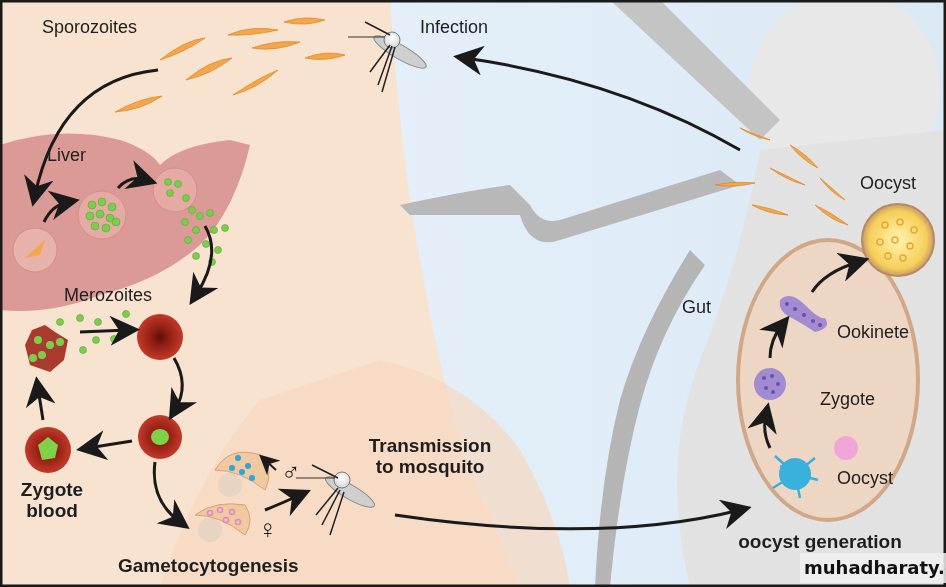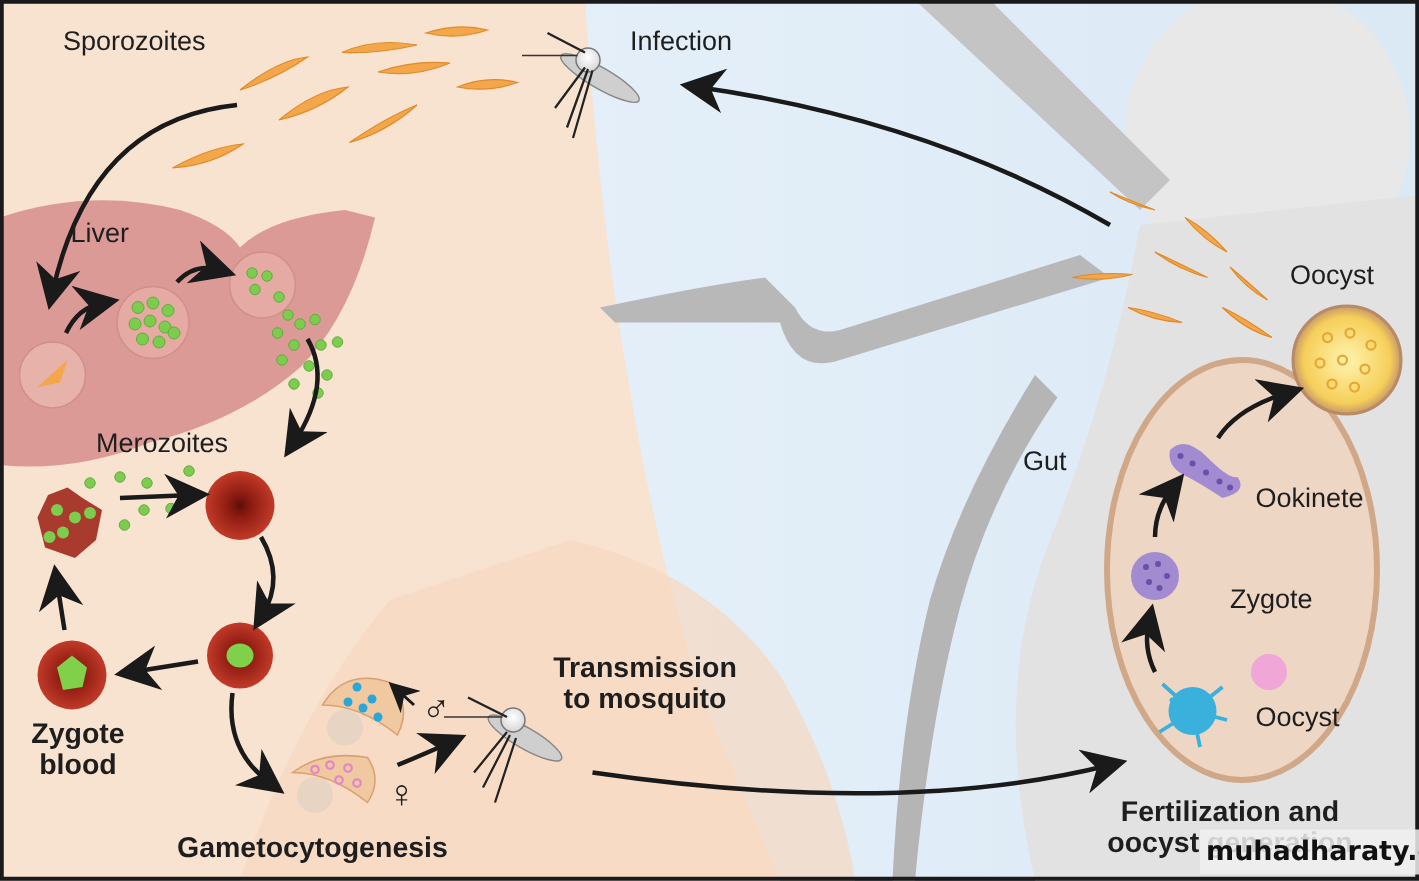--- a/index.html
+++ b/index.html
@@ -233,17 +233,16 @@
     <div>to mosquito</div>
   </div>
   <div class="lbl reg" style="left:281px; top:458px; font-size:26px;">♂</div>
   <div class="lbl reg" style="left:258px; top:515px; font-size:26px;">♀</div>
   <div class="lbl reg" style="left:860px; top:174px;">Oocyst</div>
   <div class="lbl reg" style="left:682px; top:298px;">Gut</div>
   <div class="lbl reg" style="left:837px; top:323px;">Ookinete</div>
   <div class="lbl reg" style="left:793px; top:390px;margin-left:27px;">Zygote</div>
   <div class="lbl reg" style="left:837px; top:469px;">Oocyst</div>
   <div class="lbl bold center" style="left:720px; top:532px; width:200px;">
-    <div>Fertilization and</div>
     <div>oocyst generation</div>
   </div>
   <div class="wm">muhadharaty.com</div>
 </div>
 
 </body></html>

